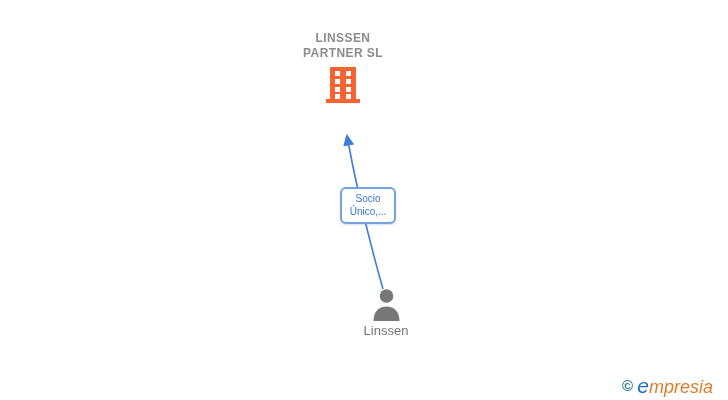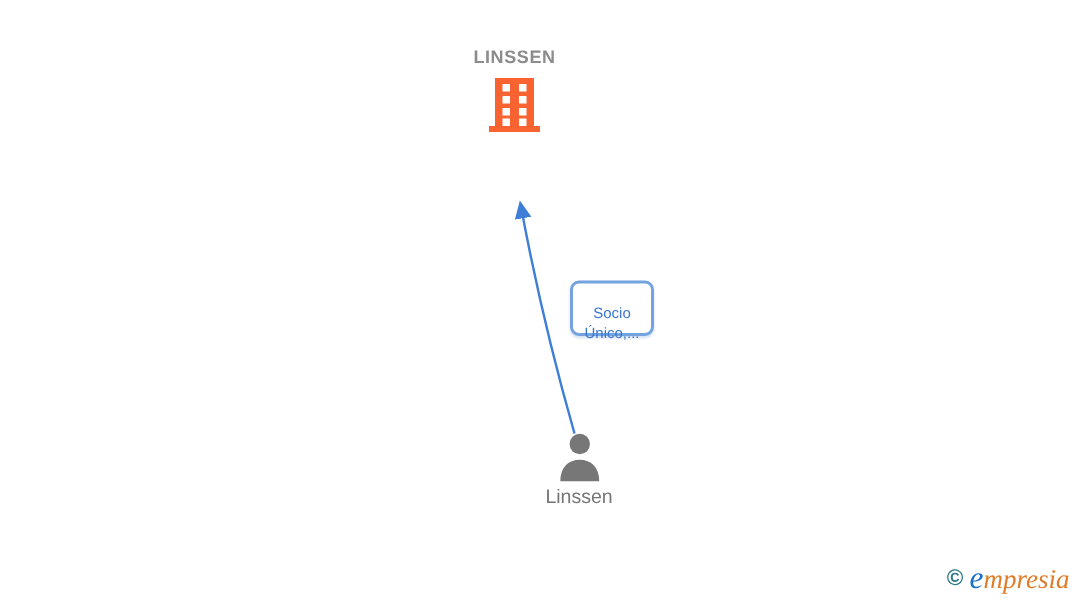--- a/index.html
+++ b/index.html
@@ -44,23 +44,22 @@
     left: 340px; top: 187px;
     width: 56px; height: 37px;
     background: #ffffff;
     border: 2px solid #74A3DF;
     border-radius: 6px;
     box-shadow: 0 1px 2px rgba(120,160,215,0.35);
     color: #3B76D0;
     font-size: 10px;
     line-height: 13px;
     text-align: center;
-    padding-top: 14px;
+    padding-top: 3px;
     cursor: pointer;
-    margin-left: 40px;
   }
 
   .person-node {
     position: absolute;
     left: 296px; top: 288px;
     width: 180px;
     text-align: center;
   }
   .person-icon-wrap { height: 33px; }
   .person-name {
@@ -76,21 +75,21 @@
     white-space: nowrap;
     font-size: 15px;
   }
   .logo .copyright {
     color: #2D7B8A;
     font-weight: bold;
     font-size: 15px;
     vertical-align: 2px;
   }
   .logo .brand {
-    font-family: Liberation Serif, serif;
+    font-family: Liberation Sans, sans-serif;
     font-style: italic;
     font-size: 18px;
   }
   .logo .brand-first { color: #1E6FC8; font-size: 21px; }
   .logo .brand-rest  { color: #E07B28; }
 </style>
 </head>
 <body>
 
 <div class="canvas">
@@ -100,20 +99,21 @@
       <marker id="arrowhead" markerWidth="9" markerHeight="8" refX="6" refY="3.5" orient="auto" markerUnits="strokeWidth">
         <path d="M0,0 L7.5,3.5 L0,7 Z" fill="#3E7ED6"></path>
       </marker>
     </defs>
     <path d="M 383,289 Q 361,212 347,136" fill="none" stroke="#3E7ED6" stroke-width="1.6" marker-end="url(#arrowhead)"></path>
   </svg>
 
   <div class="company-node">
     <div class="company-name">
       <div>LINSSEN</div>
+      <div>PARTNER SL</div>
     </div>
     <div class="company-icon-wrap">
       <svg width="36" height="37" viewBox="0 0 36 37" xmlns="http://www.w3.org/2000/svg">
         <rect x="5" y="0" width="26" height="32" fill="#F96332"></rect>
         <rect x="1" y="32" width="34" height="4" fill="#F96332"></rect>
         <rect x="10" y="4" width="5" height="5" fill="#ffffff"></rect>
         <rect x="21" y="4" width="5" height="5" fill="#ffffff"></rect>
         <rect x="10" y="12" width="5" height="5" fill="#ffffff"></rect>
         <rect x="21" y="12" width="5" height="5" fill="#ffffff"></rect>
         <rect x="10" y="20" width="5" height="5" fill="#ffffff"></rect>

